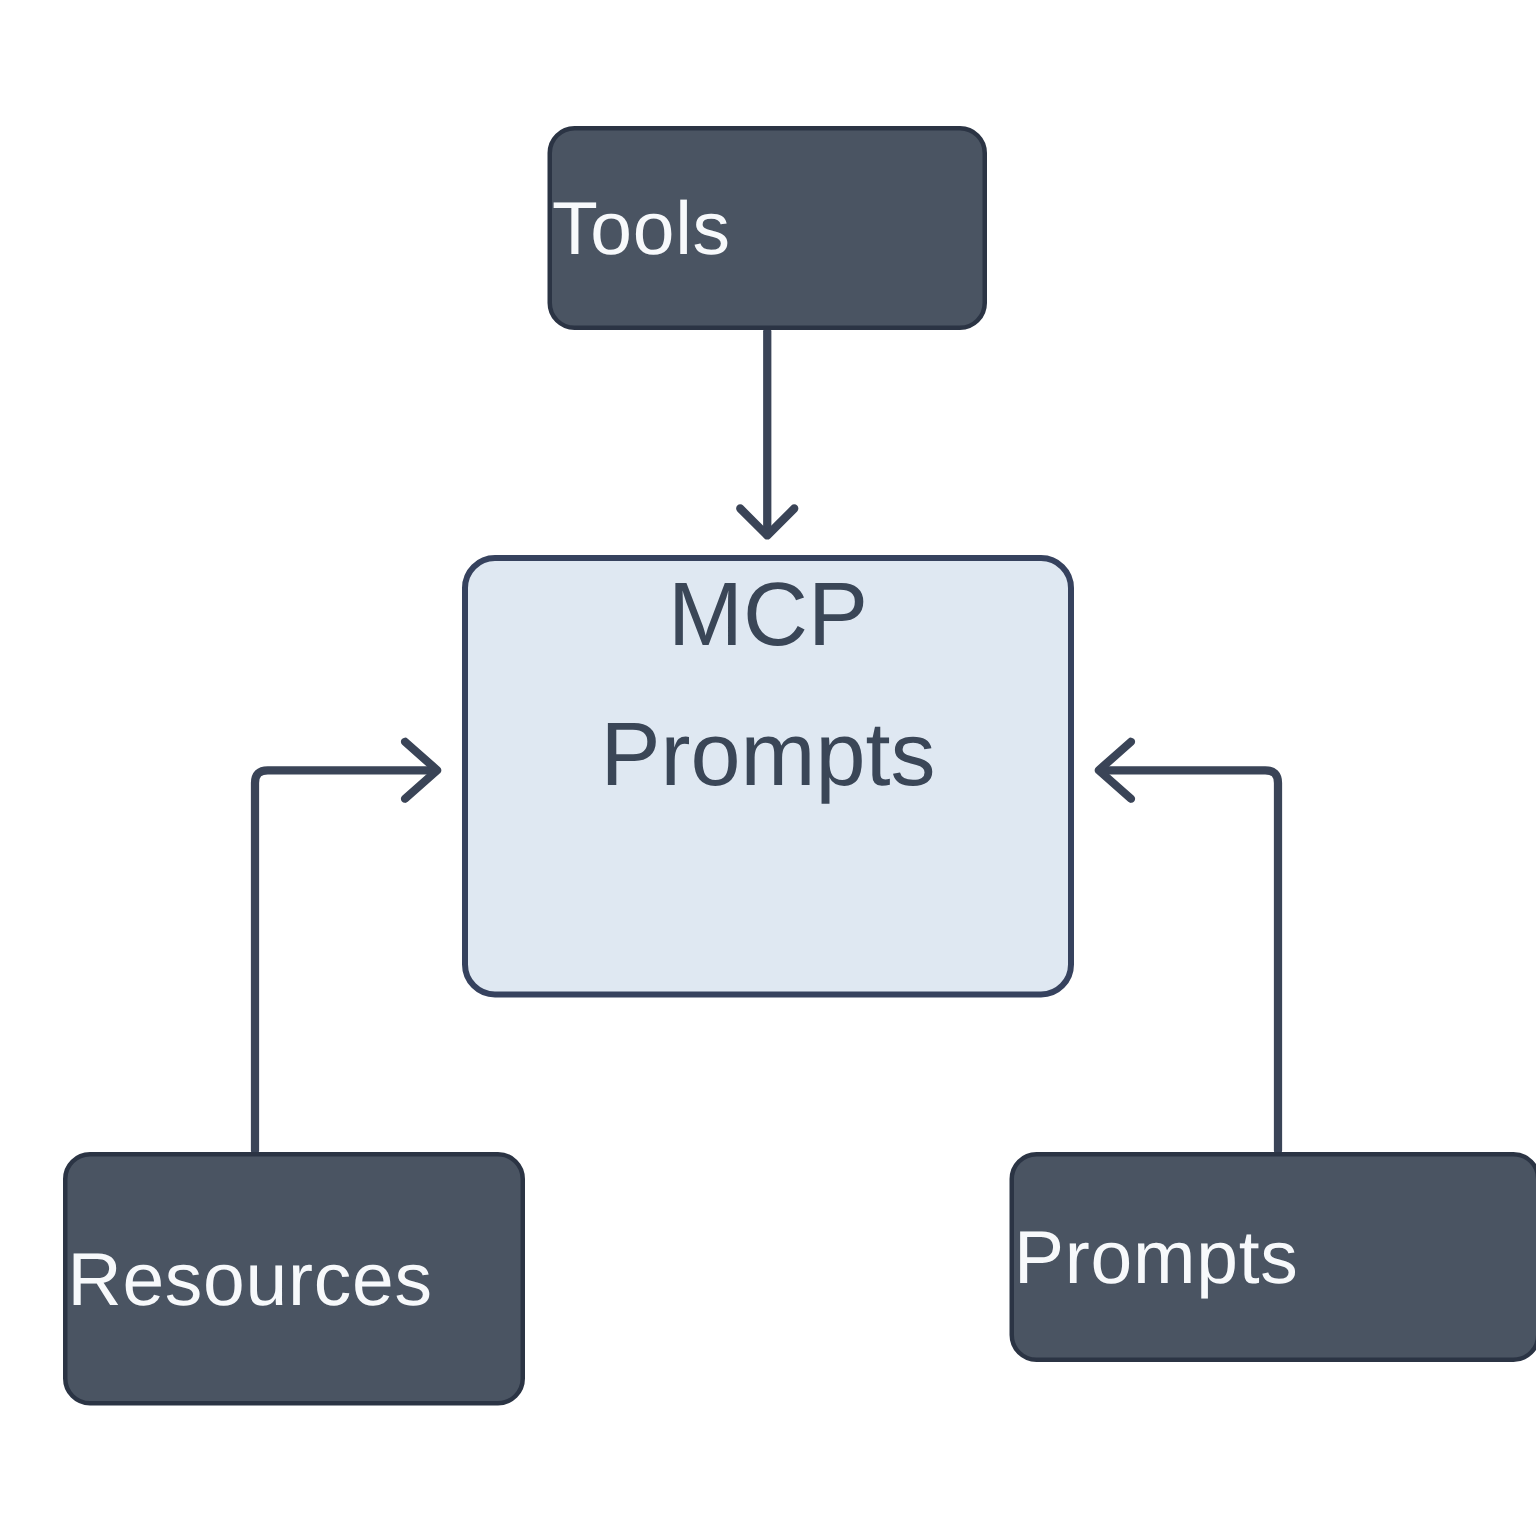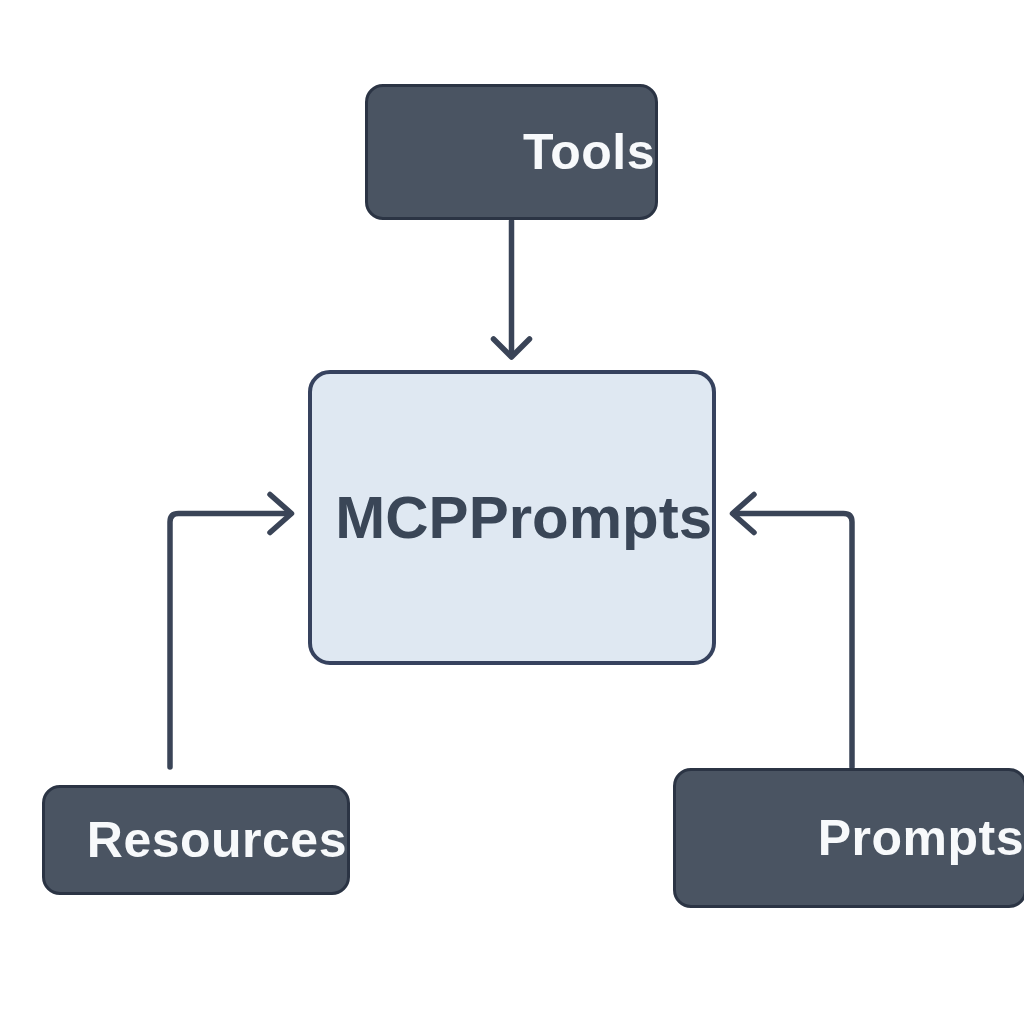--- a/index.html
+++ b/index.html
@@ -35,44 +35,45 @@
     fill: none;
     stroke: var(--edge);
     stroke-width: 5.5;
     stroke-linecap: round;
     stroke-linejoin: round;
   }
   .node {
     position: absolute;
     display: flex;
     align-items: center;
-    justify-content: flex-end;
+    justify-content: flex-start;
     text-align: center;
-    font-weight: bold;
+    font-weight: normal;
   }
   .node.dark {
     background: var(--node-fill);
     border: 3px solid var(--node-border);
     border-radius: 18px;
     color: var(--node-text);
     font-size: 50px;
     letter-spacing: 0.5px;
   }
   .node.light {
     background: var(--mcp-fill);
     border: 4px solid var(--mcp-border);
     border-radius: 22px;
     color: var(--mcp-text);
     font-size: 60px;
     line-height: 1.2;
-    flex-direction: row;
+    flex-direction: column;
+    gap: 21px;
   }
   .node-tools     { left: 365px; top:  84px; width: 293px; height: 136px; }
   .node-mcp       { left: 308px; top: 370px; width: 408px; height: 295px; }
-  .node-resources { left:  42px; top: 768px; width: 308px; height: 110px; margin-top: 17px; }
+  .node-resources { left:  42px; top: 768px; width: 308px; height: 169px; }
   .node-prompts   { left: 673px; top: 768px; width: 354px; height: 140px; }
   .node-label { display: block; }
 </style>
 </head>
 <body>
 
 <div class="canvas">
 
   <svg class="edges" viewBox="0 0 1024 1024" aria-hidden="true">
 

